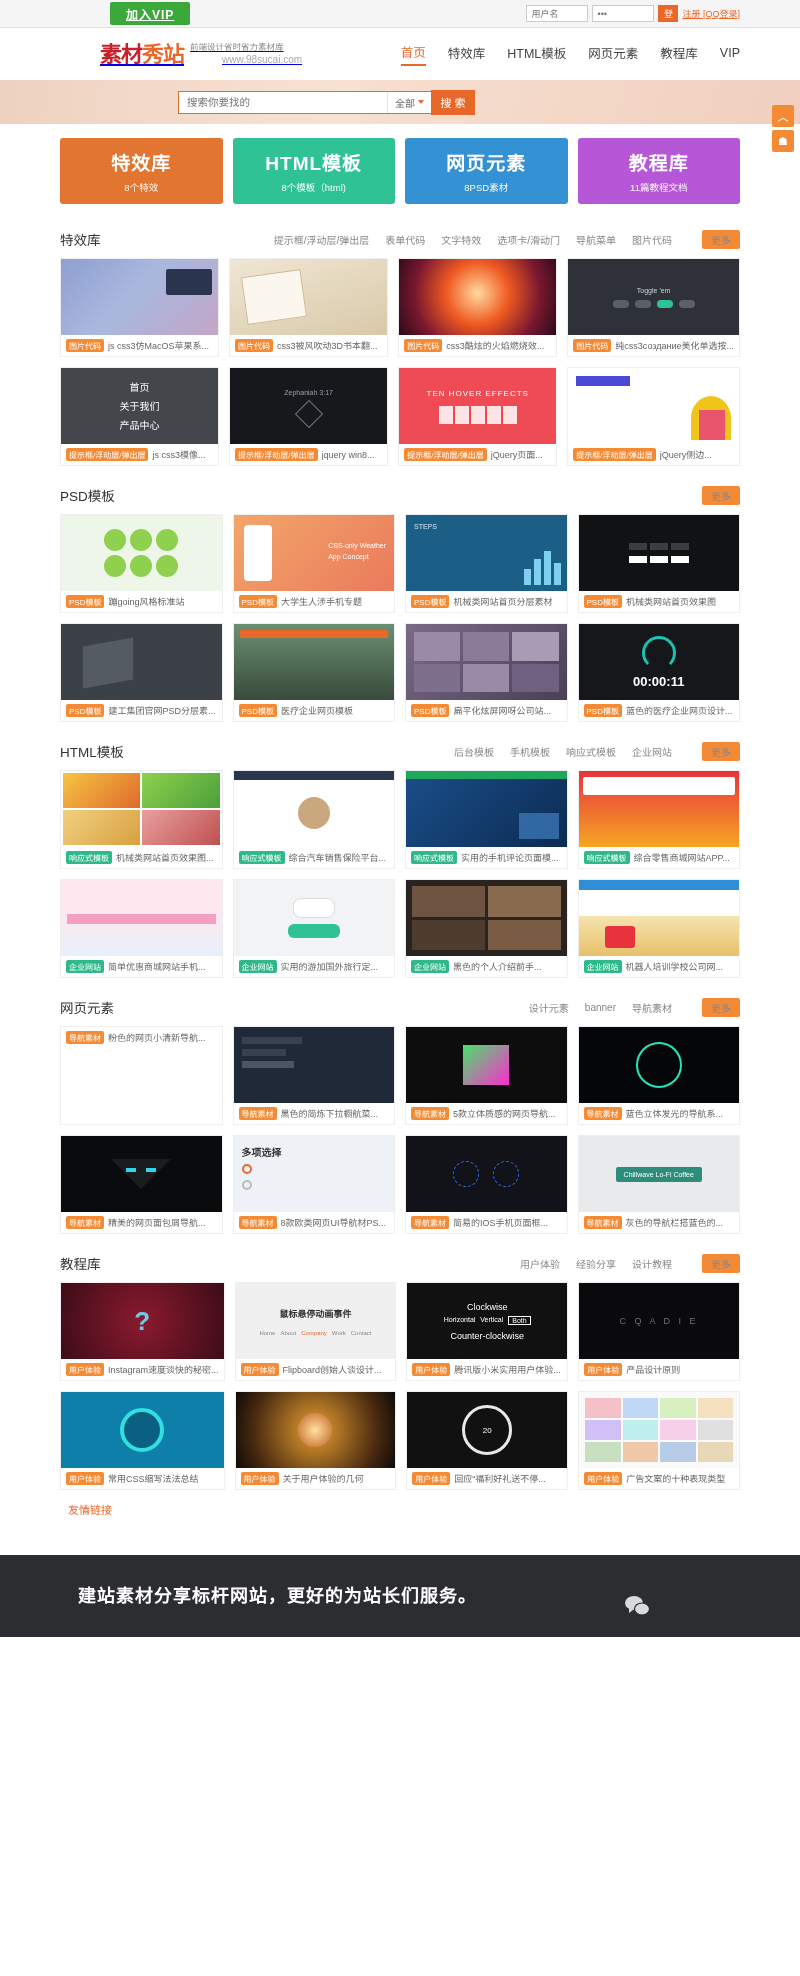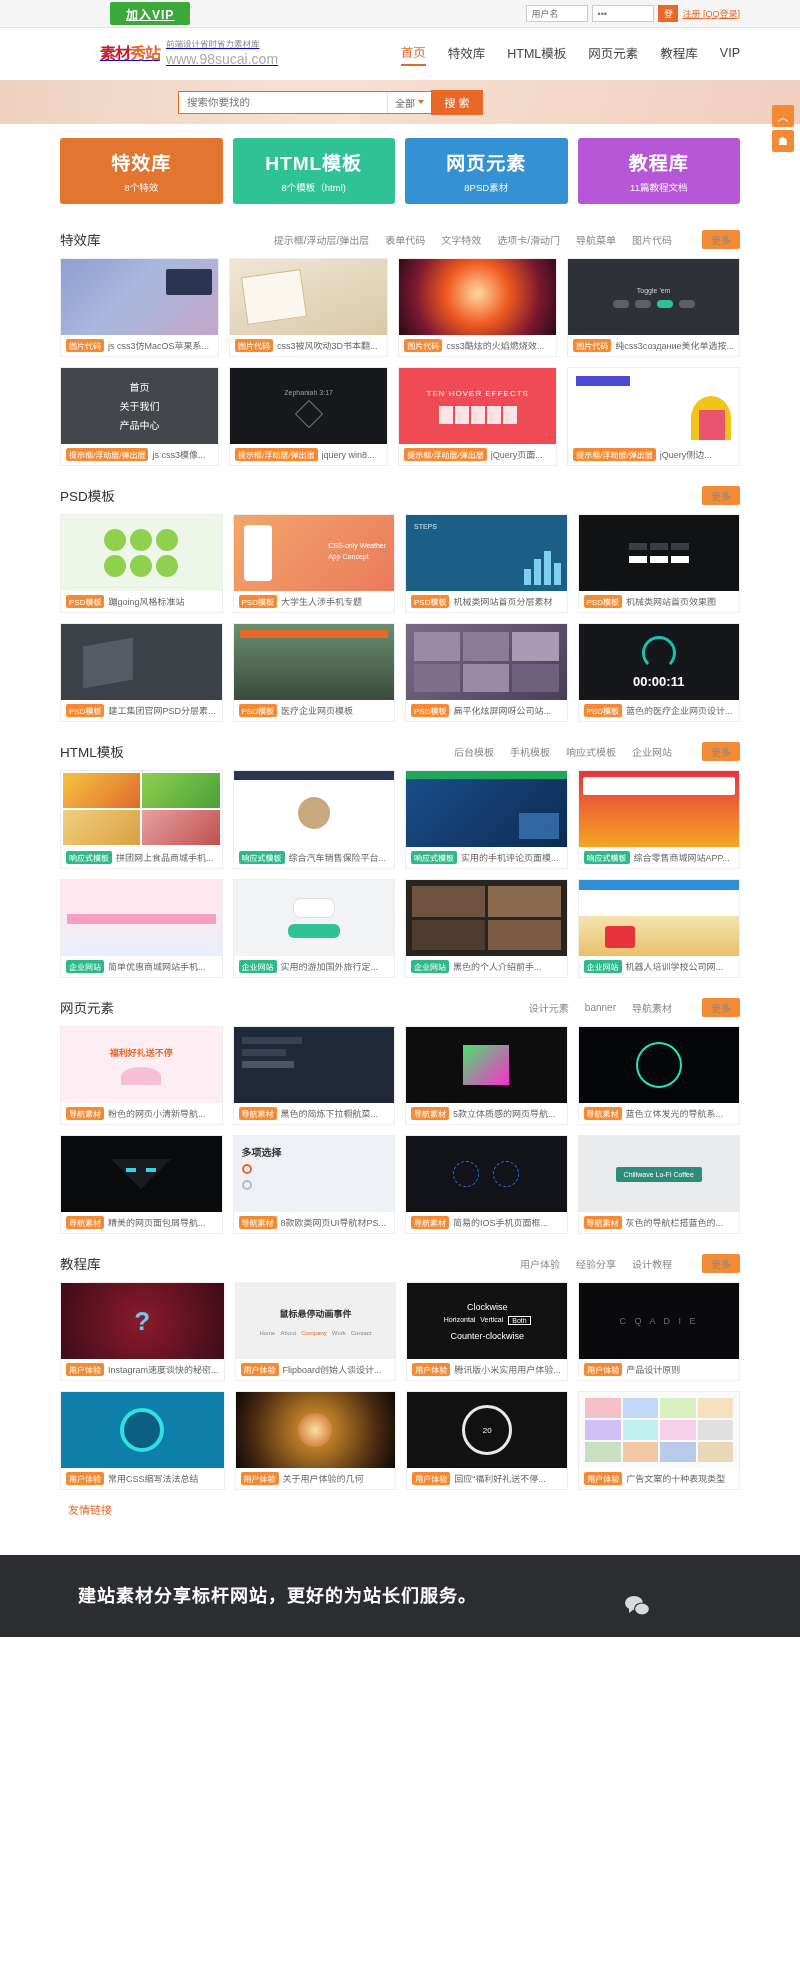--- a/index.html
+++ b/index.html
@@ -53,30 +53,30 @@
     border: 0;
     cursor: pointer;
   }
   .reg-link { color: #e8682a; font-size: 9px; }
 
   
   .header { height: 52px; background: #fff; }
   .header-inner { width: 680px; margin: 0 auto; display: flex; align-items: center; height: 100%; }
   .logo-block { display: flex; align-items: center; margin-left: 40px; }
   .logo-mark {
-    font-size: 16px; font-weight: bold;
+    font-size: 22px; font-weight: bold;
     color: #c8202a;
     letter-spacing: -1px;
     font-family: "DejaVu Serif", serif;
     line-height: 1;
   }
   .logo-mark .b { color: #e8682a; }
   .logo-txt { margin-left: 6px; line-height: 1.35; }
   .logo-txt .l1 { font-size: 8.5px; color: #888; }
-  .logo-txt .l2 { font-size: 14px; color: #aaa; }
+  .logo-txt .l2 { font-size: 10px; color: #aaa; margin-left: 32px; }
   .mainnav { margin-left: auto; display: flex; gap: 22px; align-items: center; }
   .mainnav a {
     font-size: 12.5px; color: #444; text-decoration: none; padding-bottom: 3px;
   }
   .mainnav a.active { color: #e8682a; border-bottom: 2px solid #e8682a; }
 
   
   .searchband {
     height: 44px;
     background: linear-gradient(110deg,#f6dccd 0%,#f7e2d3 35%,#f3d8c8 70%,#f0cfc0 100%);
@@ -98,21 +98,21 @@
     font-size: 10.5px; color: #999; padding: 0 8px; font-family: inherit;
   }
   .sel-all {
     width: 44px; height: 100%;
     display: flex; align-items: center; justify-content: center; gap: 3px;
     font-size: 10px; color: #666; border-left: 1px solid #e6e6e6;
   }
   .caret { width:0;height:0;border-left:3px solid transparent;border-right:3px solid transparent;border-top:4px solid #e8682a; }
   .btn-search {
     background: #e8682a; color: #fff; font-size: 11px;
-    width: 52px; height: 25px; display:flex;align-items:center;justify-content:center;
+    width: 44px; height: 25px; display:flex;align-items:center;justify-content:center;
     margin-left: -1px; border: 0; cursor: pointer;
   }
 
   
   .cards { display: flex; gap: 10px; padding: 14px 0 6px; }
   .card {
     flex: 1; height: 66px; border-radius: 3px;
     display: flex; flex-direction: column; align-items: center; justify-content: center;
     color: #fff; text-decoration: none;
   }
@@ -483,21 +483,21 @@
         <div class="thumb" style="background:#fff">
           <div style="position:absolute;inset:0;display:grid;grid-template-columns:1fr 1fr;gap:2px;padding:2px">
             <div style="background:linear-gradient(135deg,#f5c542,#e06a2b)"></div>
             <div style="background:linear-gradient(135deg,#8fd04e,#4aa03a)"></div>
             <div style="background:linear-gradient(135deg,#f0d080,#d9a040)"></div>
             <div style="background:linear-gradient(135deg,#e8a0a0,#c05050)"></div>
           </div>
         </div>
         <div class="cap">
             <span class="badge green">响应式模板</span>
-            <span class="cap-txt">拼团网上食品商城手机...</span>
+            <span class="cap-txt">机械类网站首页效果图...</span>
           </div>
       </div>
       <div class="item">
         <div class="thumb c-center" style="background:#fff">
           <div style="position:absolute;left:0;right:0;top:0;height:9px;background:#2b3550"></div>
           <div style="width:32px;height:32px;border-radius:50%;background:#c8a87c;margin-top:8px"></div>
         </div>
         <div class="cap">
             <span class="badge green">响应式模板</span>
             <span class="cap-txt">综合汽车销售保险平台...</span>
@@ -575,24 +575,20 @@
       <div class="sec-title">网页元素</div>
       <div class="sec-tags">
         <a href="#">设计元素</a>
         <a href="#">banner</a>
         <a href="#">导航素材</a>
         <a href="#" class="btn-more">更多</a>
       </div>
     </div>
     <div class="grid">
       <div class="item">
-        <div class="thumb c-center" style="background:#fdeef3">
-          <div style="color:#e8682a;font-size:9px;font-weight:bold">福利好礼送不停</div>
-          <div style="width:40px;height:18px;background:#f7c0d4;border-radius:50% 50% 0 0;margin-top:8px"></div>
-        </div>
         <div class="cap">
             <span class="badge">导航素材</span>
             <span class="cap-txt">粉色的网页小清新导航...</span>
           </div>
       </div>
       <div class="item">
         <div class="thumb" style="background:#1f2937">
           <div style="position:absolute;left:8px;top:10px;width:60px;height:7px;background:#374151"></div>
           <div style="position:absolute;left:8px;top:22px;width:44px;height:7px;background:#374151"></div>
           <div style="position:absolute;left:8px;top:34px;width:52px;height:7px;background:#4b5563"></div>

